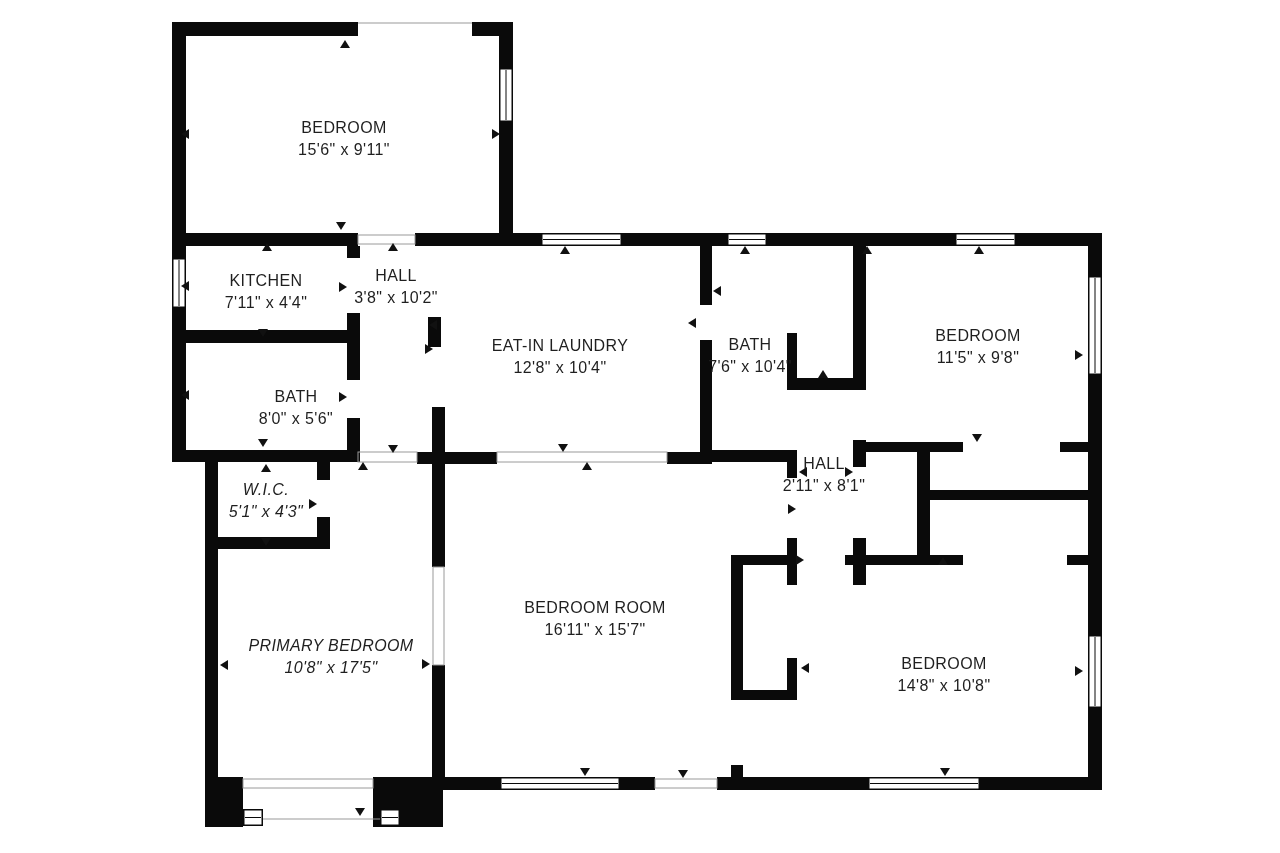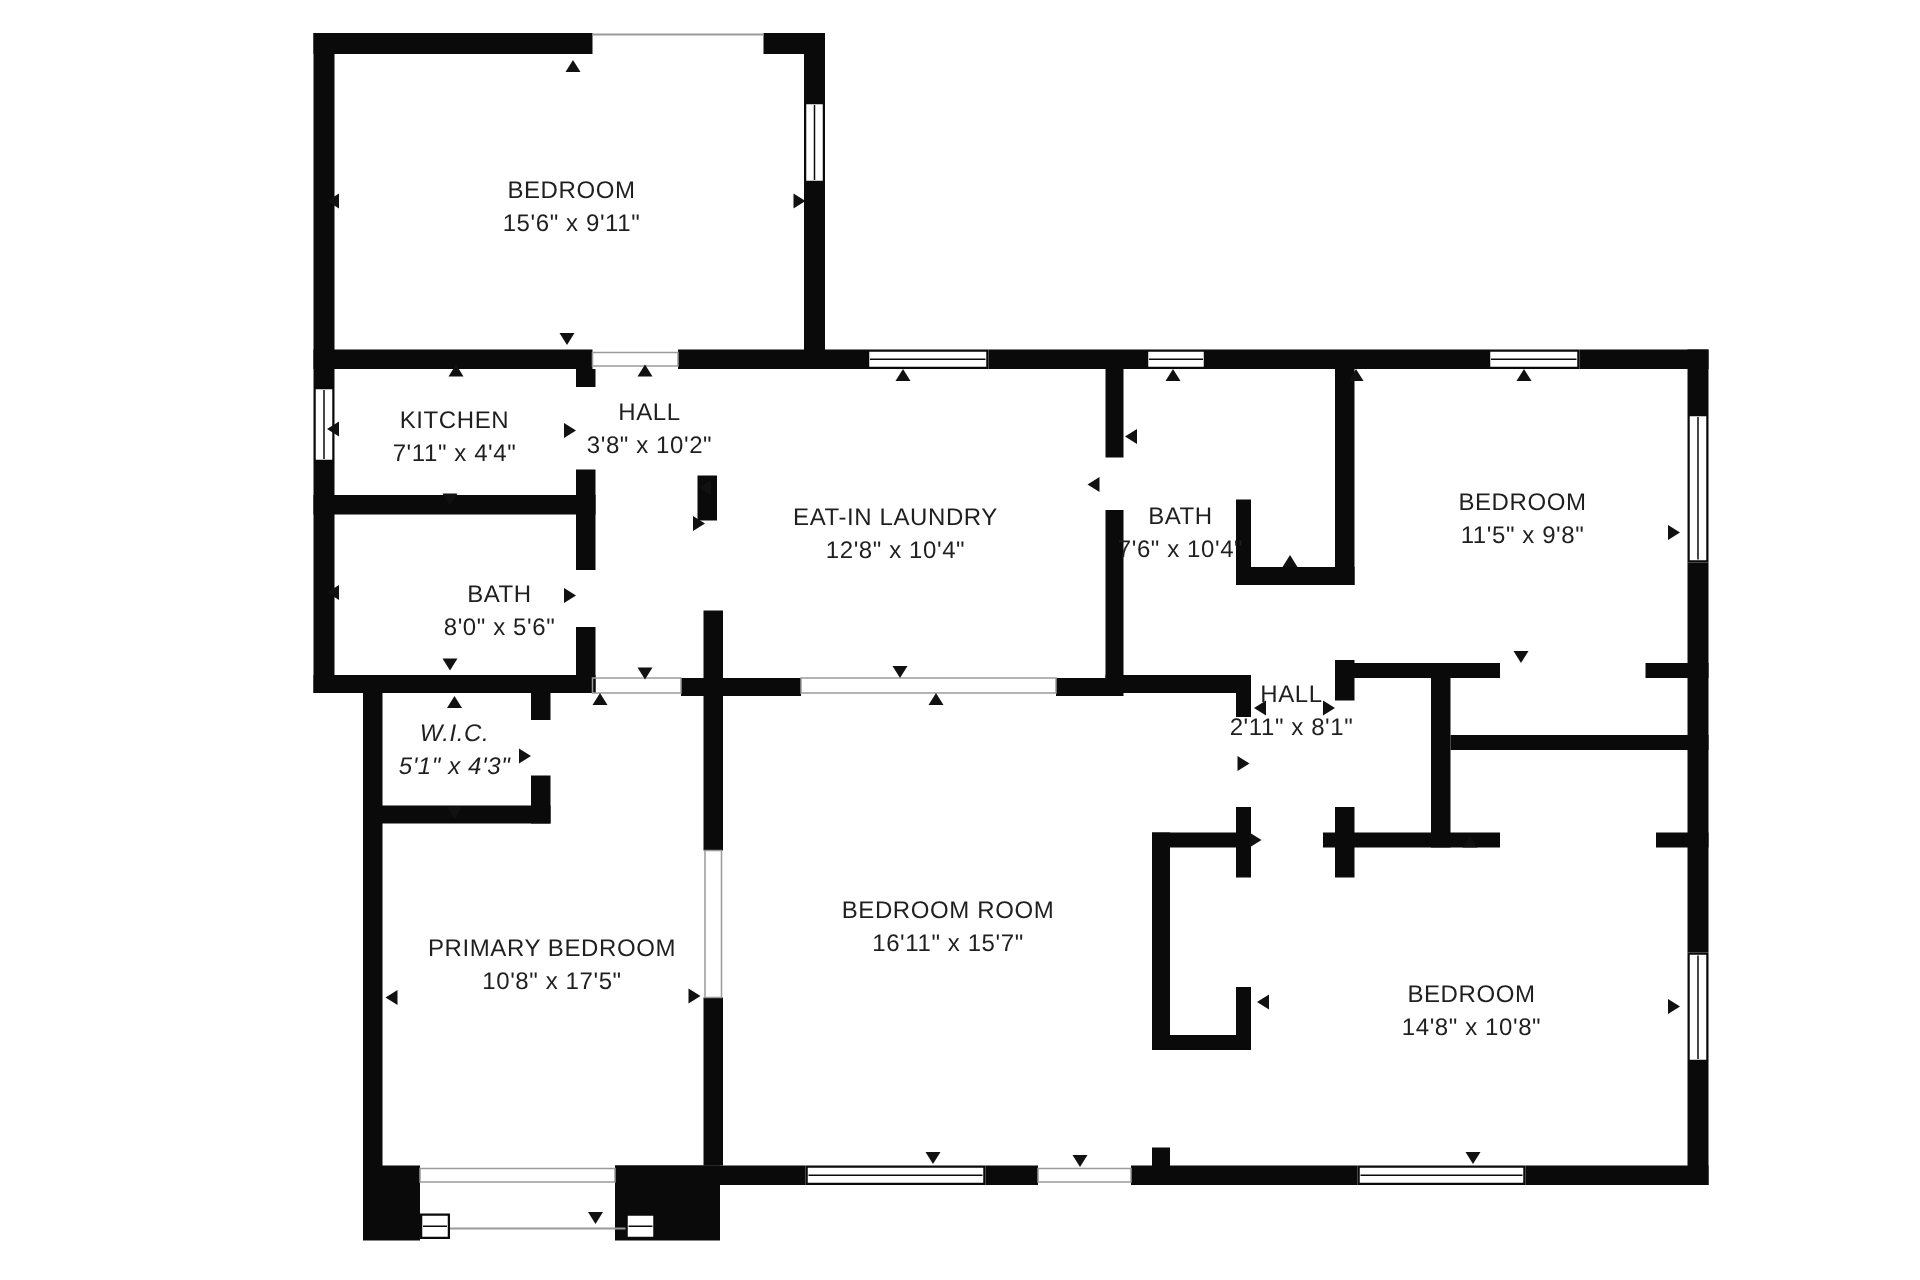--- a/index.html
+++ b/index.html
@@ -2,21 +2,20 @@
 <html><head>
 <meta charset="utf-8">
 <style>
   html,body{margin:0;padding:0;background:#ffffff;}
   .canvas{
     position:relative;
     width:1192px;height:853px;
     background:#ffffff;
     overflow:hidden;
     font-family:"Liberation Sans", sans-serif;
-    margin-left:37px;
   }
   .plan-svg{position:absolute;left:0;top:0;width:1280px;height:853px;}
   .room-label{
     position:absolute;
     transform:translateX(-50%);
     text-align:center;
     color:#1f1f1f;
     white-space:nowrap;
   }
   .room-name,.room-dims{
@@ -229,21 +228,21 @@
         <div class="room-dims">8'0" x 5'6"</div>
       </div>
       <div class="room-label" style="left: 266px; top: 479px; font-style: italic;">
         <div class="room-name">W.I.C.</div>
         <div class="room-dims">5'1" x 4'3"</div>
       </div>
       <div class="room-label" style="left: 824px; top: 453px;">
         <div class="room-name">HALL</div>
         <div class="room-dims">2'11" x 8'1"</div>
       </div>
-      <div class="room-label" style="left: 331px; top: 622px;">
+      <div class="room-label" style="left: 331px; top: 635px; font-style: italic;">
         <div class="room-name">PRIMARY BEDROOM</div>
         <div class="room-dims">10'8" x 17'5"</div>
       </div>
       <div class="room-label" style="left: 595px; top: 597px;">
         <div class="room-name">BEDROOM ROOM</div>
         <div class="room-dims">16'11" x 15'7"</div>
       </div>
       <div class="room-label" style="left: 944px; top: 653px;">
         <div class="room-name">BEDROOM</div>
         <div class="room-dims">14'8" x 10'8"</div>

